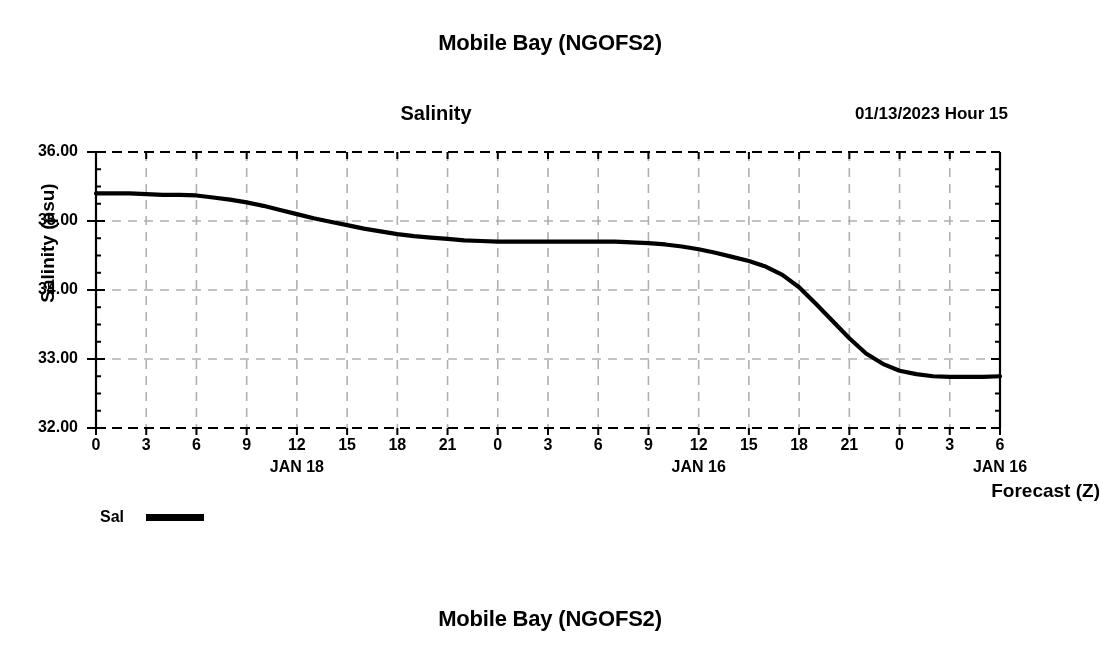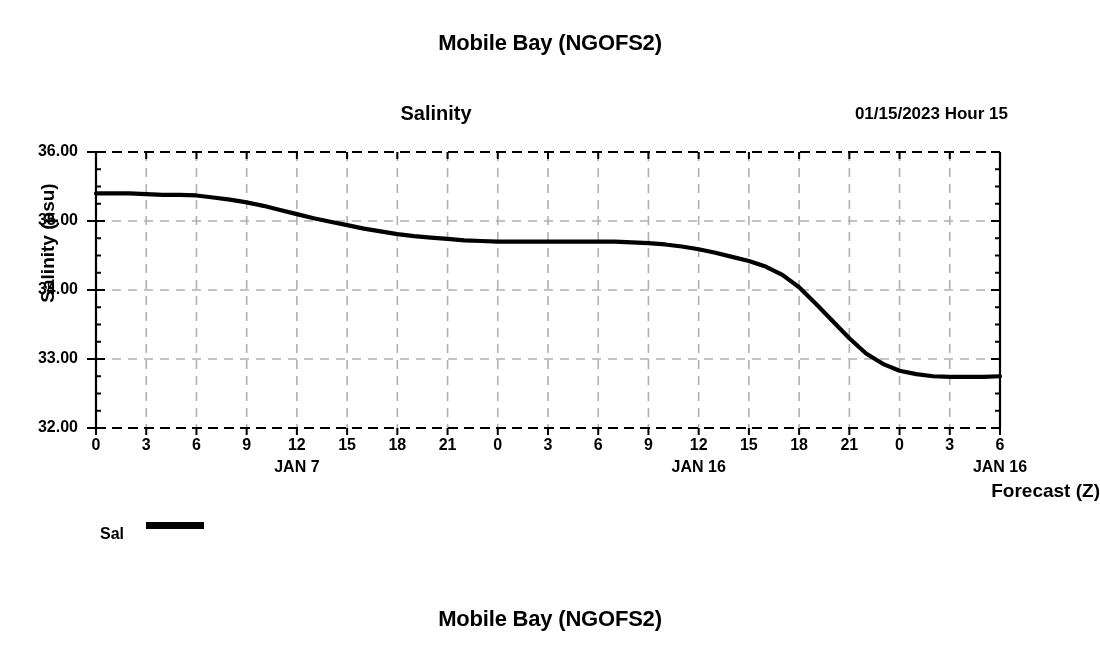--- a/index.html
+++ b/index.html
@@ -119,42 +119,41 @@
     position: absolute;
     left: 100px;
     top: 508px;
     display: flex;
     align-items: center;
   }
   .legend-text {
     font-size: 16px;
     font-weight: bold;
     margin-right: 22px;
-    margin-top: 17px;
   }
   .legend-swatch {
     display: block;
     width: 58px;
     height: 7px;
     background: #000000;
   }
 </style>
 </head>
 <body>
 
 <div class="page">
 
   <div class="title-main">Mobile Bay (NGOFS2)</div>
 
   <div class="meta-left">
   </div>
 
   <div class="subtitle">Salinity</div>
 
-  <div class="meta-right">01/15/2023 Hour 15</div>
+  <div class="meta-right">01/13/2023 Hour 15</div>
 
   <div class="ylabel">Salinity (psu)</div>
 
   <svg class="plot-svg" id="plot-svg" width="1100" height="650">
       <line x1="96" y1="359" x2="1000" y2="359" stroke="#b0b0b0" stroke-width="1.6" stroke-dasharray="9 7"></line>
       <line x1="96" y1="290" x2="1000" y2="290" stroke="#b0b0b0" stroke-width="1.6" stroke-dasharray="9 7"></line>
       <line x1="96" y1="221" x2="1000" y2="221" stroke="#b0b0b0" stroke-width="1.6" stroke-dasharray="9 7"></line>
       <line x1="146.22222222222223" y1="152" x2="146.22222222222223" y2="428" stroke="#b0b0b0" stroke-width="1.6" stroke-dasharray="9 7"></line>
       <line x1="196.44444444444446" y1="152" x2="196.44444444444446" y2="428" stroke="#b0b0b0" stroke-width="1.6" stroke-dasharray="9 7"></line>
       <line x1="246.66666666666666" y1="152" x2="246.66666666666666" y2="428" stroke="#b0b0b0" stroke-width="1.6" stroke-dasharray="9 7"></line>
@@ -278,21 +277,21 @@
       <div class="xtick-label" style="left: 628.444px;">9</div>
       <div class="xtick-label" style="left: 678.667px;">12</div>
       <div class="xtick-label" style="left: 728.889px;">15</div>
       <div class="xtick-label" style="left: 779.111px;">18</div>
       <div class="xtick-label" style="left: 829.333px;">21</div>
       <div class="xtick-label" style="left: 879.556px;">0</div>
       <div class="xtick-label" style="left: 929.778px;">3</div>
       <div class="xtick-label" style="left: 980px;">6</div>
     </div>
   <div id="day-labels">
-      <div class="day-label" style="left: 236.889px;">JAN 7</div>
+      <div class="day-label" style="left: 236.889px;">JAN 18</div>
       <div class="day-label" style="left: 638.667px; text-align: center;">JAN 16</div>
       <div class="day-label" style="left: 940px;">JAN 16</div>
     </div>
 
   <div class="xlabel">Forecast (Z)</div>
 
   <div class="legend">
     <span class="legend-text">Sal</span>
     <span class="legend-swatch" id="legend-swatch" style="background: rgb(0, 0, 0);"></span>
   </div>

